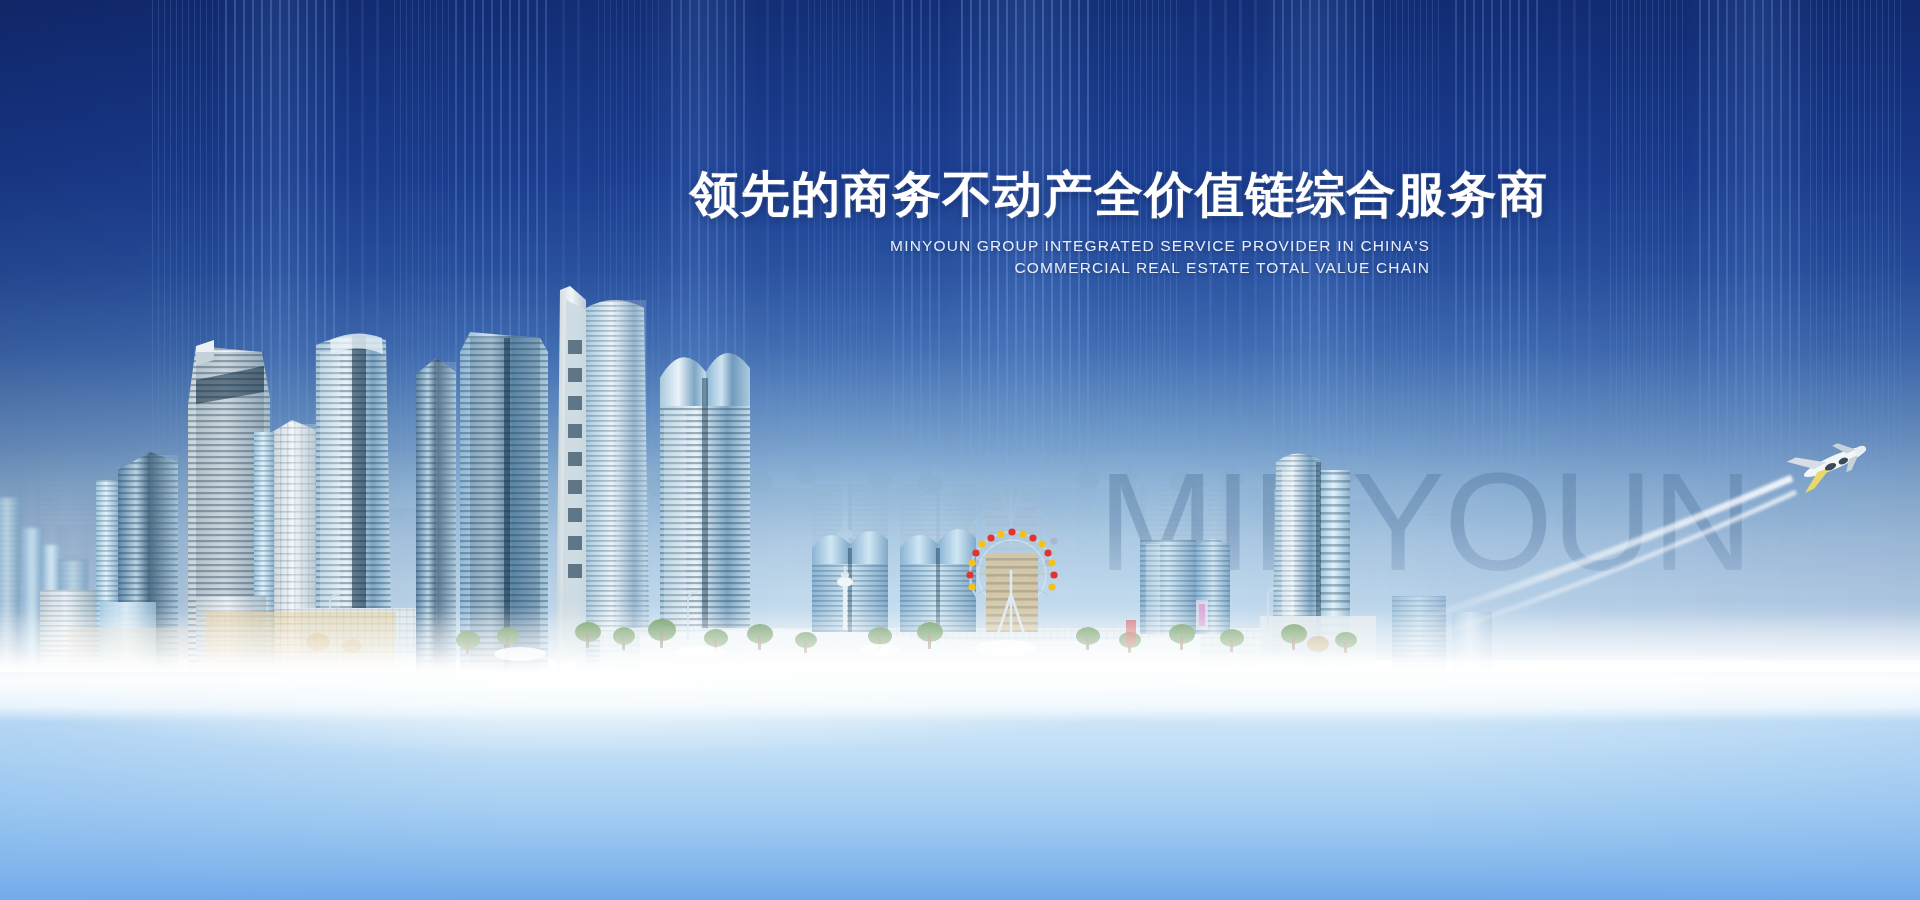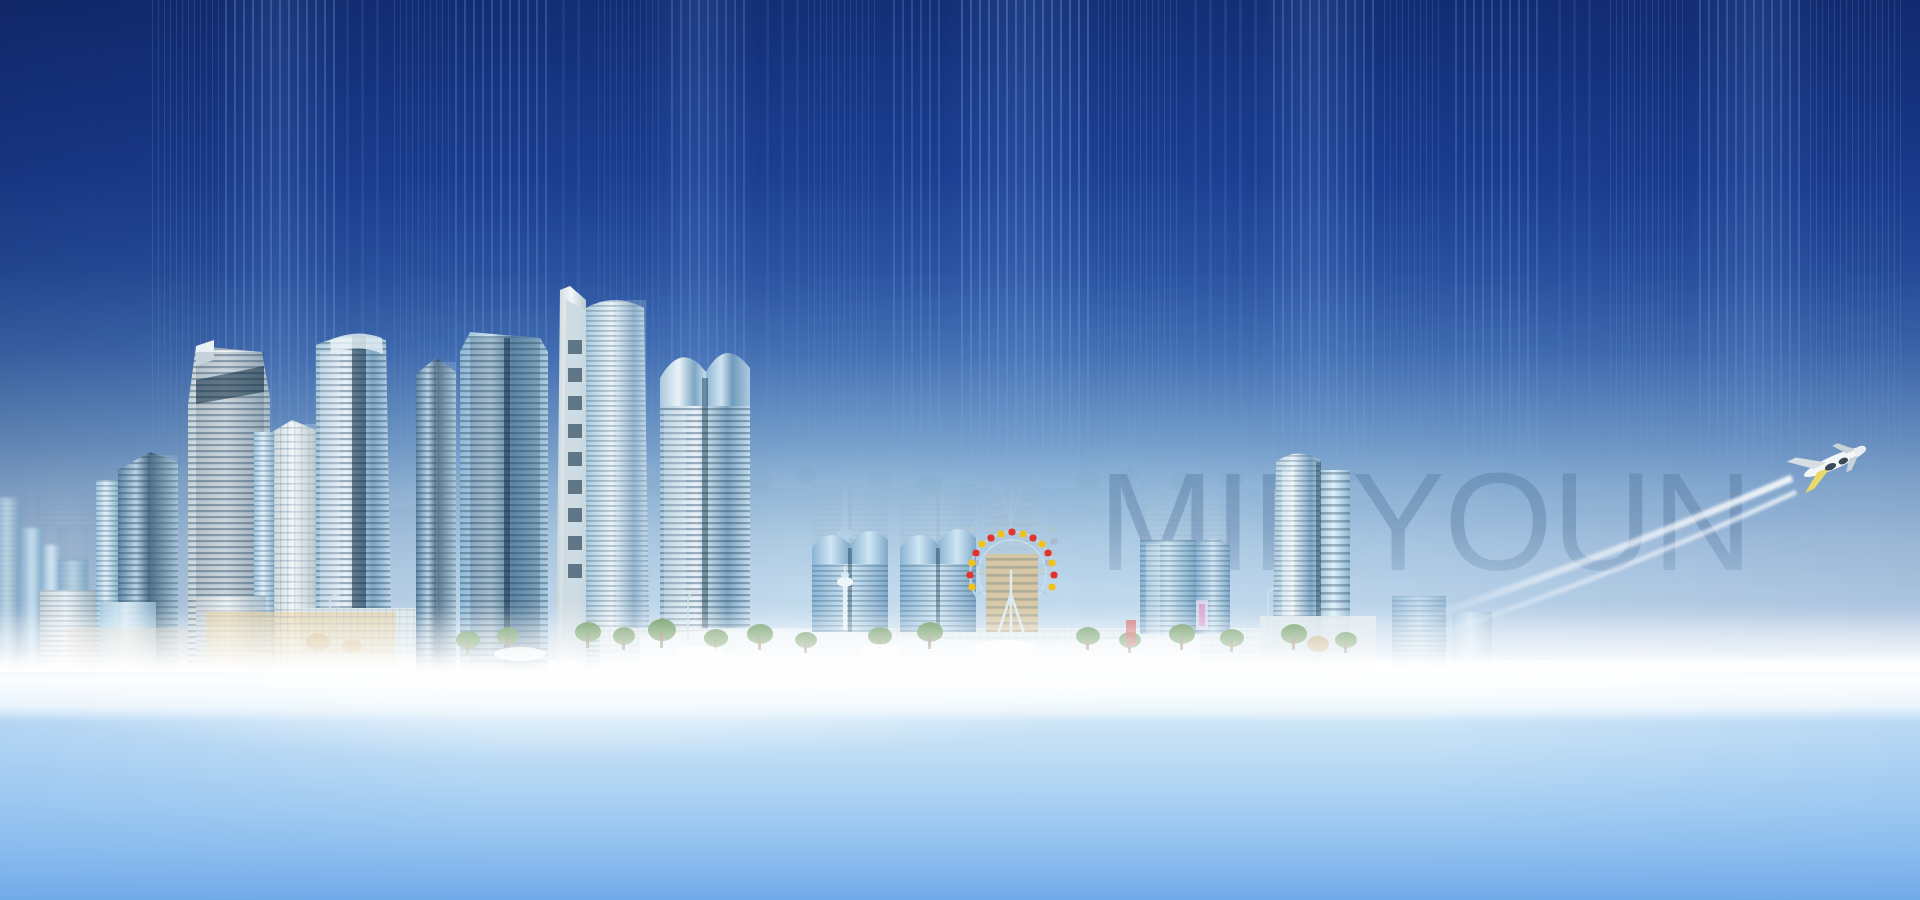--- a/index.html
+++ b/index.html
@@ -845,14 +845,21 @@
       <path d="M-22,-2 L-44,-20 L-34,-20 L-8,-3 Z" fill="#d6dde3"></path>
       <path d="M-20,2 L-40,16 L-30,16 L-6,3 Z" fill="#e9d86a"></path>
       <path d="M14,-3 L4,-16 L10,-16 L24,-3 Z" fill="#c8d2d9"></path>
       <path d="M14,3 L6,14 L12,14 L24,3 Z" fill="#c8d2d9"></path>
       <ellipse cx="-6" cy="2.5" rx="6" ry="3.2" fill="#3b4a56"></ellipse>
       <ellipse cx="8" cy="2.5" rx="5" ry="3" fill="#3b4a56"></ellipse>
       <ellipse cx="28" cy="-0.5" rx="6" ry="4" fill="#e7edf2"></ellipse>
     </g>
   </svg>
 
+  <div class="headline-wrap">
+    <div class="headline">领先的商务不动产全价值链综合服务商</div>
+    <div class="subline">
+      <div>MINYOUN GROUP INTEGRATED SERVICE PROVIDER IN CHINA'S</div>
+      <div>COMMERCIAL REAL ESTATE TOTAL VALUE CHAIN</div>
+    </div>
+  </div>
 
 </div>
 
 </body></html>

